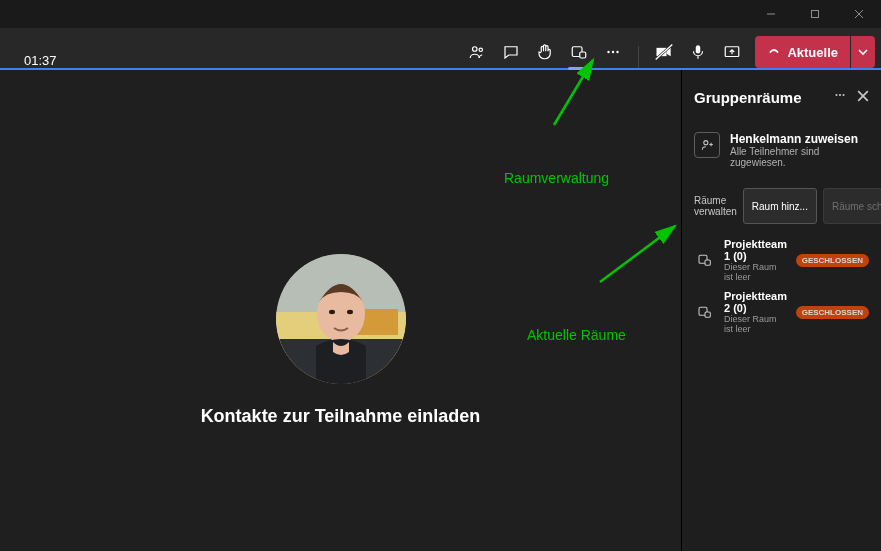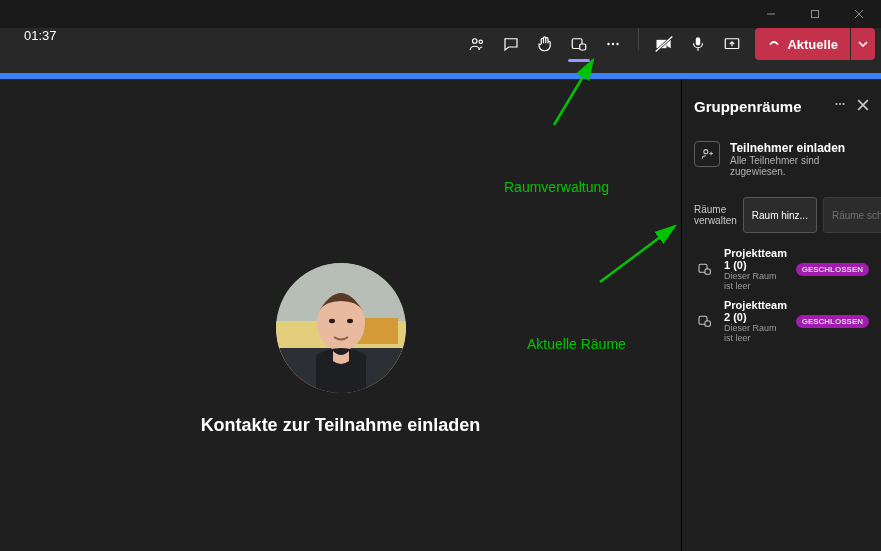--- a/index.html
+++ b/index.html
@@ -24,28 +24,28 @@
   .win-controls {
     position: absolute; right: 0; top: 0;
     display: flex; height: 28px;
   }
   .win-btn {
     width: 44px; height: 28px;
     display: flex; align-items: center; justify-content: center;
     color: #8e8d8d; font-size: 13px;
   }
   .toolbar {
-    height: 51px;
+    height: 42px;
     background: #292828;
     display: flex;
-    align-items: flex-start;
+    align-items: flex-end;
     padding: 0 6px 0 24px;
     color: #ffffff;
     font-size: 12px;
-    border-bottom: 6px solid #3b82f6;
+    border-bottom: 2px solid #3b82f6;
   }
   .timer { font-size: 13px; color: #ffffff; }
   .spacer { flex: 1; }
   .tb-btn {
     width: 32px; height: 32px;
     display: flex; align-items: center; justify-content: center;
     margin: 0 1px;
     position: relative;
   }
   .tb-sep {
@@ -141,21 +141,21 @@
     width:22px;height:22px;
     display:flex;align-items:center;justify-content:center;
     color:#c8c8c8;
     flex-shrink:0;
   }
   .room-texts{ flex:1; min-width:0;}
   .room-name{ font-size:11px; font-weight:600;}
   .room-sub{ font-size:9px; color:#9b9a9a;}
   .room-badge{
     font-size:8px; font-weight:700;
-    background:#a21caf; border-radius:8px;
+    background:#c2410c; border-radius:8px;
     padding:2px 6px; color:#d6d6d6;
   }
   
   .anno-label{
     position:absolute; color:#00c400; font-size:14px; font-weight:500;
     white-space:nowrap;
   }
   svg.arrow{ position:absolute; pointer-events:none; }
 </style>
 </head>
@@ -308,21 +308,21 @@
 
     <div class="assign-row">
       <div class="assign-icon">
         <svg width="14" height="14" viewBox="0 0 24 24" fill="none" stroke="#c8c8c8" stroke-width="1.8">
           <circle cx="10" cy="8" r="3.5"></circle>
             <path d="M4 20c0-3 3-5 6-5"></path>
             <path d="M16 11h6M19 8v6"></path>
         </svg>
       </div>
       <div class="assign-texts">
-        <div class="t1">Teilnehmer einladen</div>
+        <div class="t1">Henkelmann zuweisen</div>
         <div class="t2">Alle Teilnehmer sind zugewiesen.</div>
       </div>
     </div>
 
     <div class="manage-row">
       <div class="manage-label">Räume verwalten</div>
       <div class="small-btn">
           <span>Raum hinz...</span>
         </div>
       <div class="small-btn disabled">

